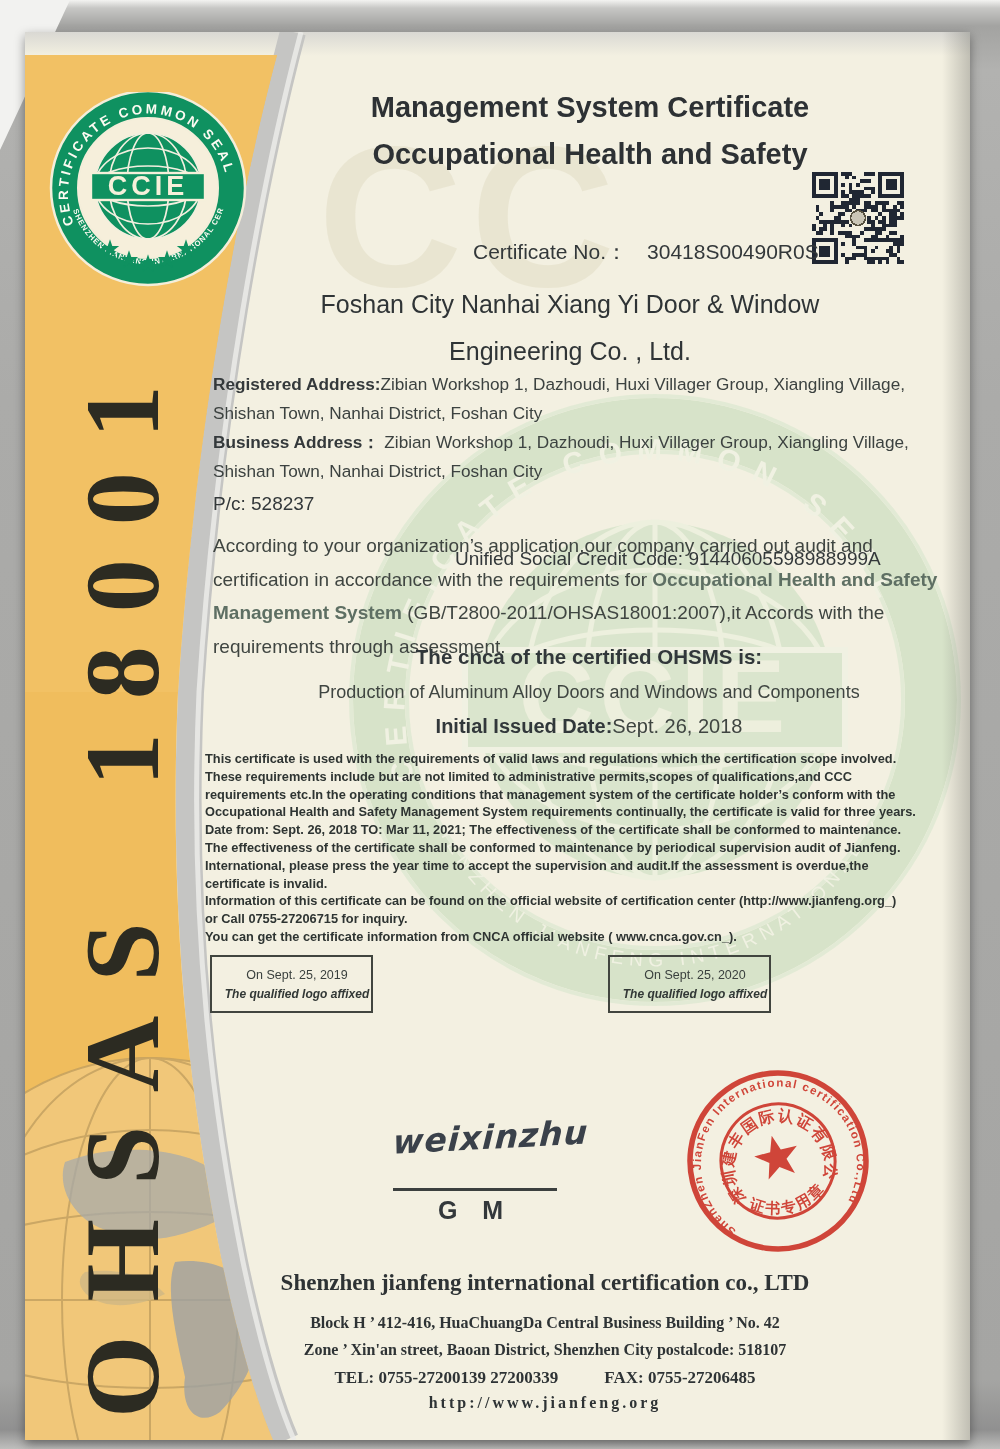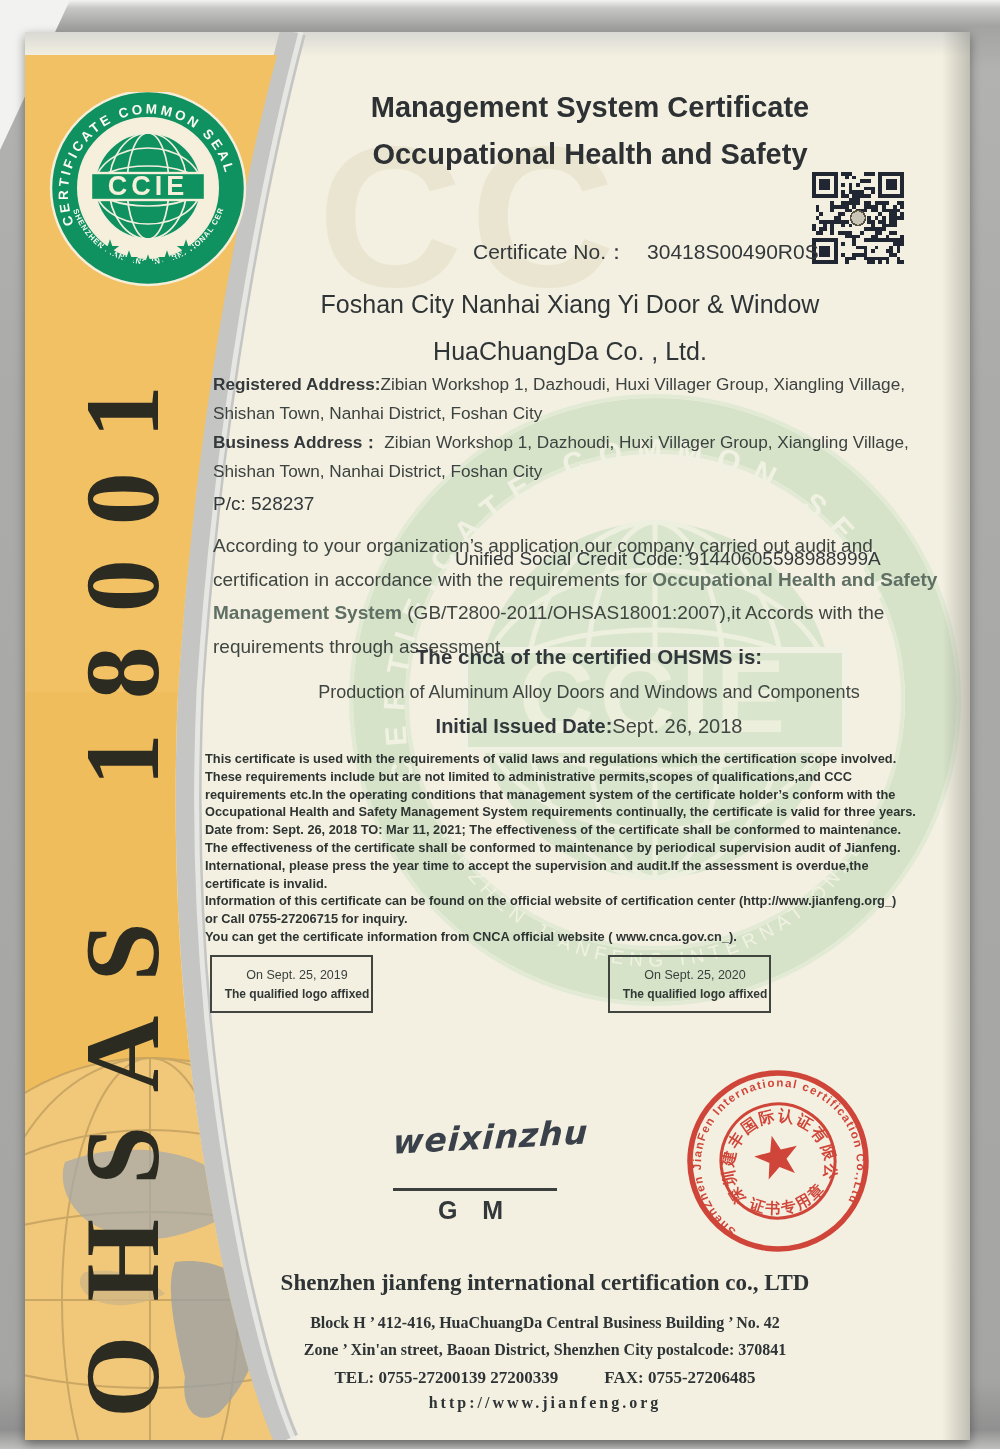--- a/index.html
+++ b/index.html
@@ -36,21 +36,21 @@
   .scope-h{left:188px;top:613px;width:752px;text-align:center;font-size:20.5px;font-weight:bold;color:#31373a;}
   .scope-v{left:188px;top:650px;width:752px;text-align:center;font-size:18px;color:#3f4541;}
   .issued{left:188px;top:683px;width:752px;text-align:center;font-size:20px;color:#3f4541;}
   .issued b{font-weight:bold;color:#31373a;}
   .terms{left:180px;top:718px;width:778px;font-size:12.8px;line-height:17.8px;font-weight:600;
          color:#2e3432;white-space:pre-line;}
   .terms .tb{font-weight:800;}
   .sbox{width:163px;height:58px;border:2px solid #41453f;display:flex;flex-direction:column;
         align-items:center;justify-content:center;gap:5px;padding-left:11px;}
   .sbox .d{font-size:12.5px;color:#3a403e;}
-  .sbox .n{font-size:12px;font-weight:bold;color:#32383 6;color:#323836;}
+  .sbox .n{font-size:12px;font-weight:bold;color:#32383 6;color:#323836;font-style:italic;}
   .box1{left:185px;top:923px;}
   .box2{left:583px;top:923px;}
   .sig{left:368px;top:1086px;width:180px;text-align:center;font-size:33px;font-weight:600;
        font-style:italic;transform:rotate(-3deg) skewX(-6deg);color:#3a414a;
        font-family:"DejaVu Sans",sans-serif;letter-spacing:1px;}
   .sigline{left:368px;top:1156px;width:164px;border-top:3px solid #3b403f;}
   .gm{left:368px;top:1164px;width:164px;text-align:center;font-size:25px;font-weight:bold;
       letter-spacing:9px;color:#33383b;}
   .foot{font-family:"Liberation Serif",serif;font-weight:bold;color:#2e3335;text-align:center;}
   .f-co{left:120px;top:1238px;width:800px;font-size:23px;}
@@ -389,21 +389,21 @@
       </g>
       <circle cx="12.5" cy="12.5" r="2" fill="#c9c5b6" stroke="#55503f" stroke-width="0.4"></circle>
     </svg>
 
     <div class="abs certno">
       <span>Certificate No.：</span><span class="val">30418S00490R0S</span>
     </div>
 
     <div class="abs company">
       <div>Foshan City Nanhai Xiang Yi Door &amp; Window</div>
-      <div>HuaChuangDa Co. , Ltd.</div>
+      <div>Engineering Co. , Ltd.</div>
     </div>
 
     <div class="abs addr">
       <div><b>Registered Address:</b><span>Zibian Workshop 1, Dazhoudi, Huxi Villager Group, Xiangling Village, Shishan Town, Nanhai District, Foshan City</span></div>
       <div><b>Business Address：</b> <span>Zibian Workshop 1, Dazhoudi, Huxi Villager Group, Xiangling Village, Shishan Town, Nanhai District, Foshan City</span></div>
     </div>
 
     <div class="abs pcline">
       <span>P/c:</span>
       <span>528237</span>
@@ -459,20 +459,20 @@
         </text>
         <use href="#star5b" transform="translate(125,122) scale(1.05)" fill="#cd372b" stroke="none"></use>
         <text font-size="15" font-weight="bold" fill="#cd372b" stroke="none" letter-spacing="2" text-anchor="middle">
           <textPath href="#stampSub" startOffset="50%">证书专用章</textPath>
         </text>
       </g>
     </svg>
 
     <div class="abs foot f-co">Shenzhen jianfeng international certification co., LTD</div>
     <div class="abs foot f-a1">Block H ’ 412-416, HuaChuangDa Central Business Building ’  No. 42</div>
-    <div class="abs foot f-a2">Zone ’  Xin'an street, Baoan District, Shenzhen City  postalcode:  370841</div>
+    <div class="abs foot f-a2">Zone ’  Xin'an street, Baoan District, Shenzhen City  postalcode:  518107</div>
     <div class="abs foot f-tel">
       <span>TEL:  0755-27200139  27200339</span><span class="gap"></span><span>FAX:  0755-27206485</span>
     </div>
     <div class="abs foot f-url">http://www.jianfeng.org</div>
 
   </div>
 </div>
 
 </body></html>

